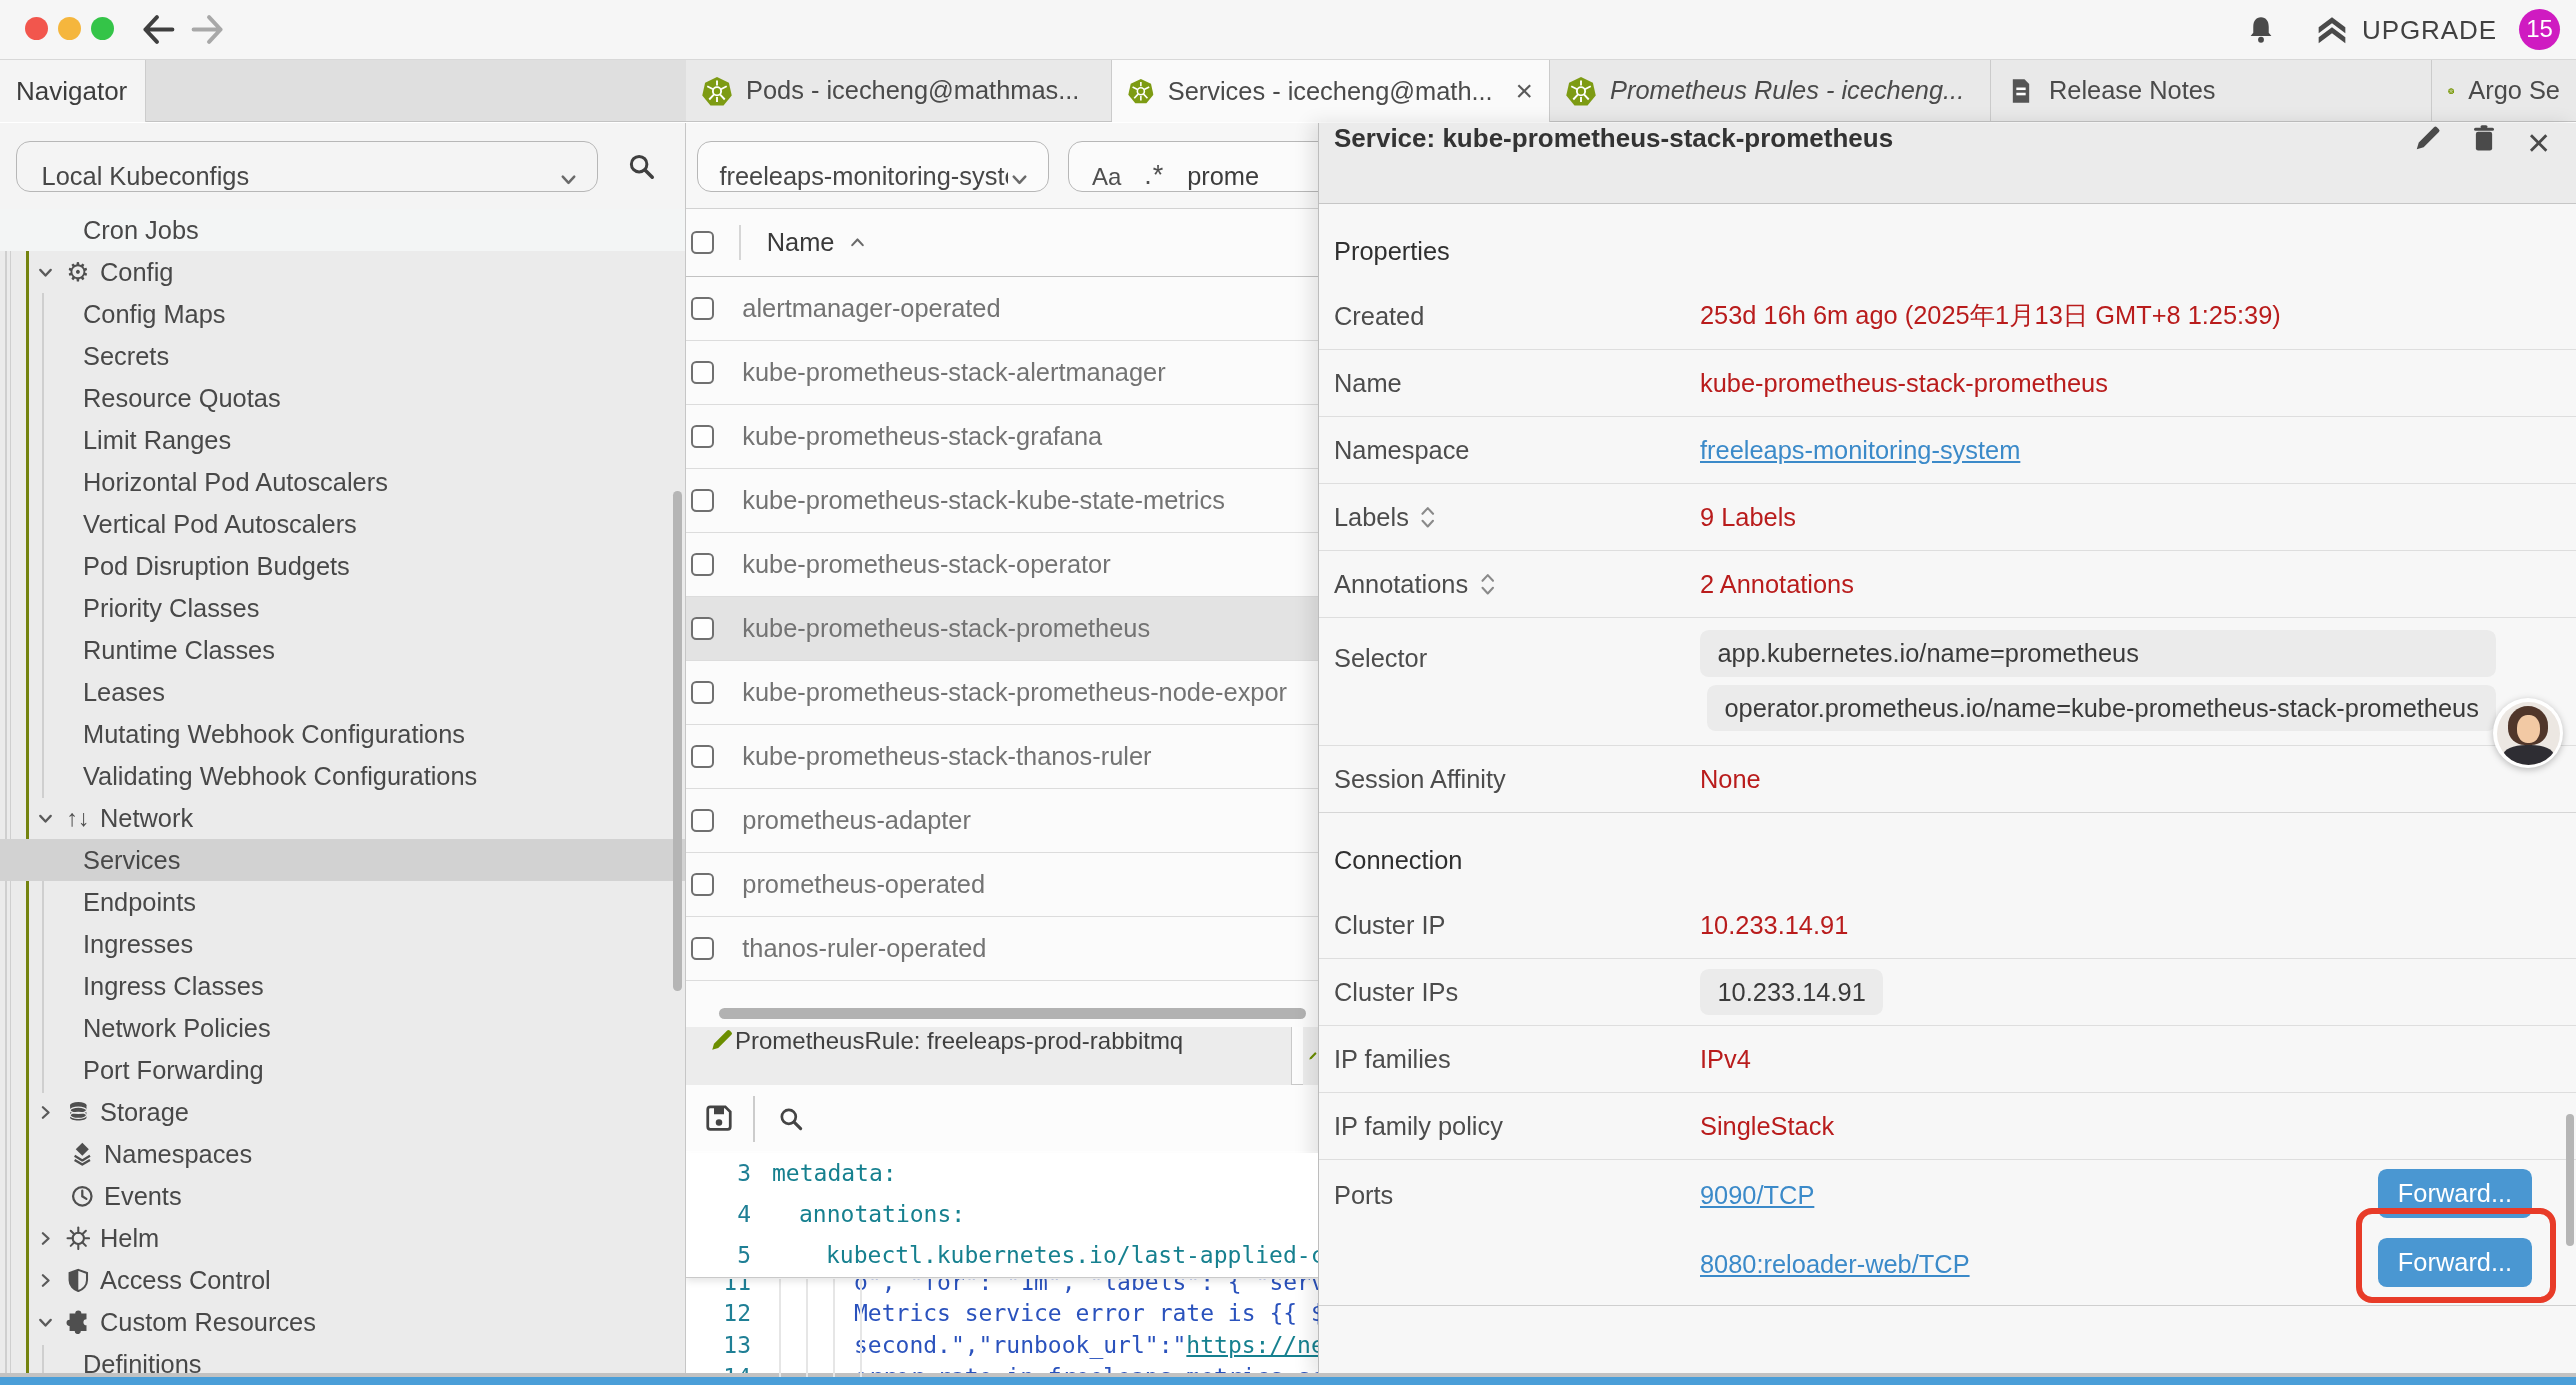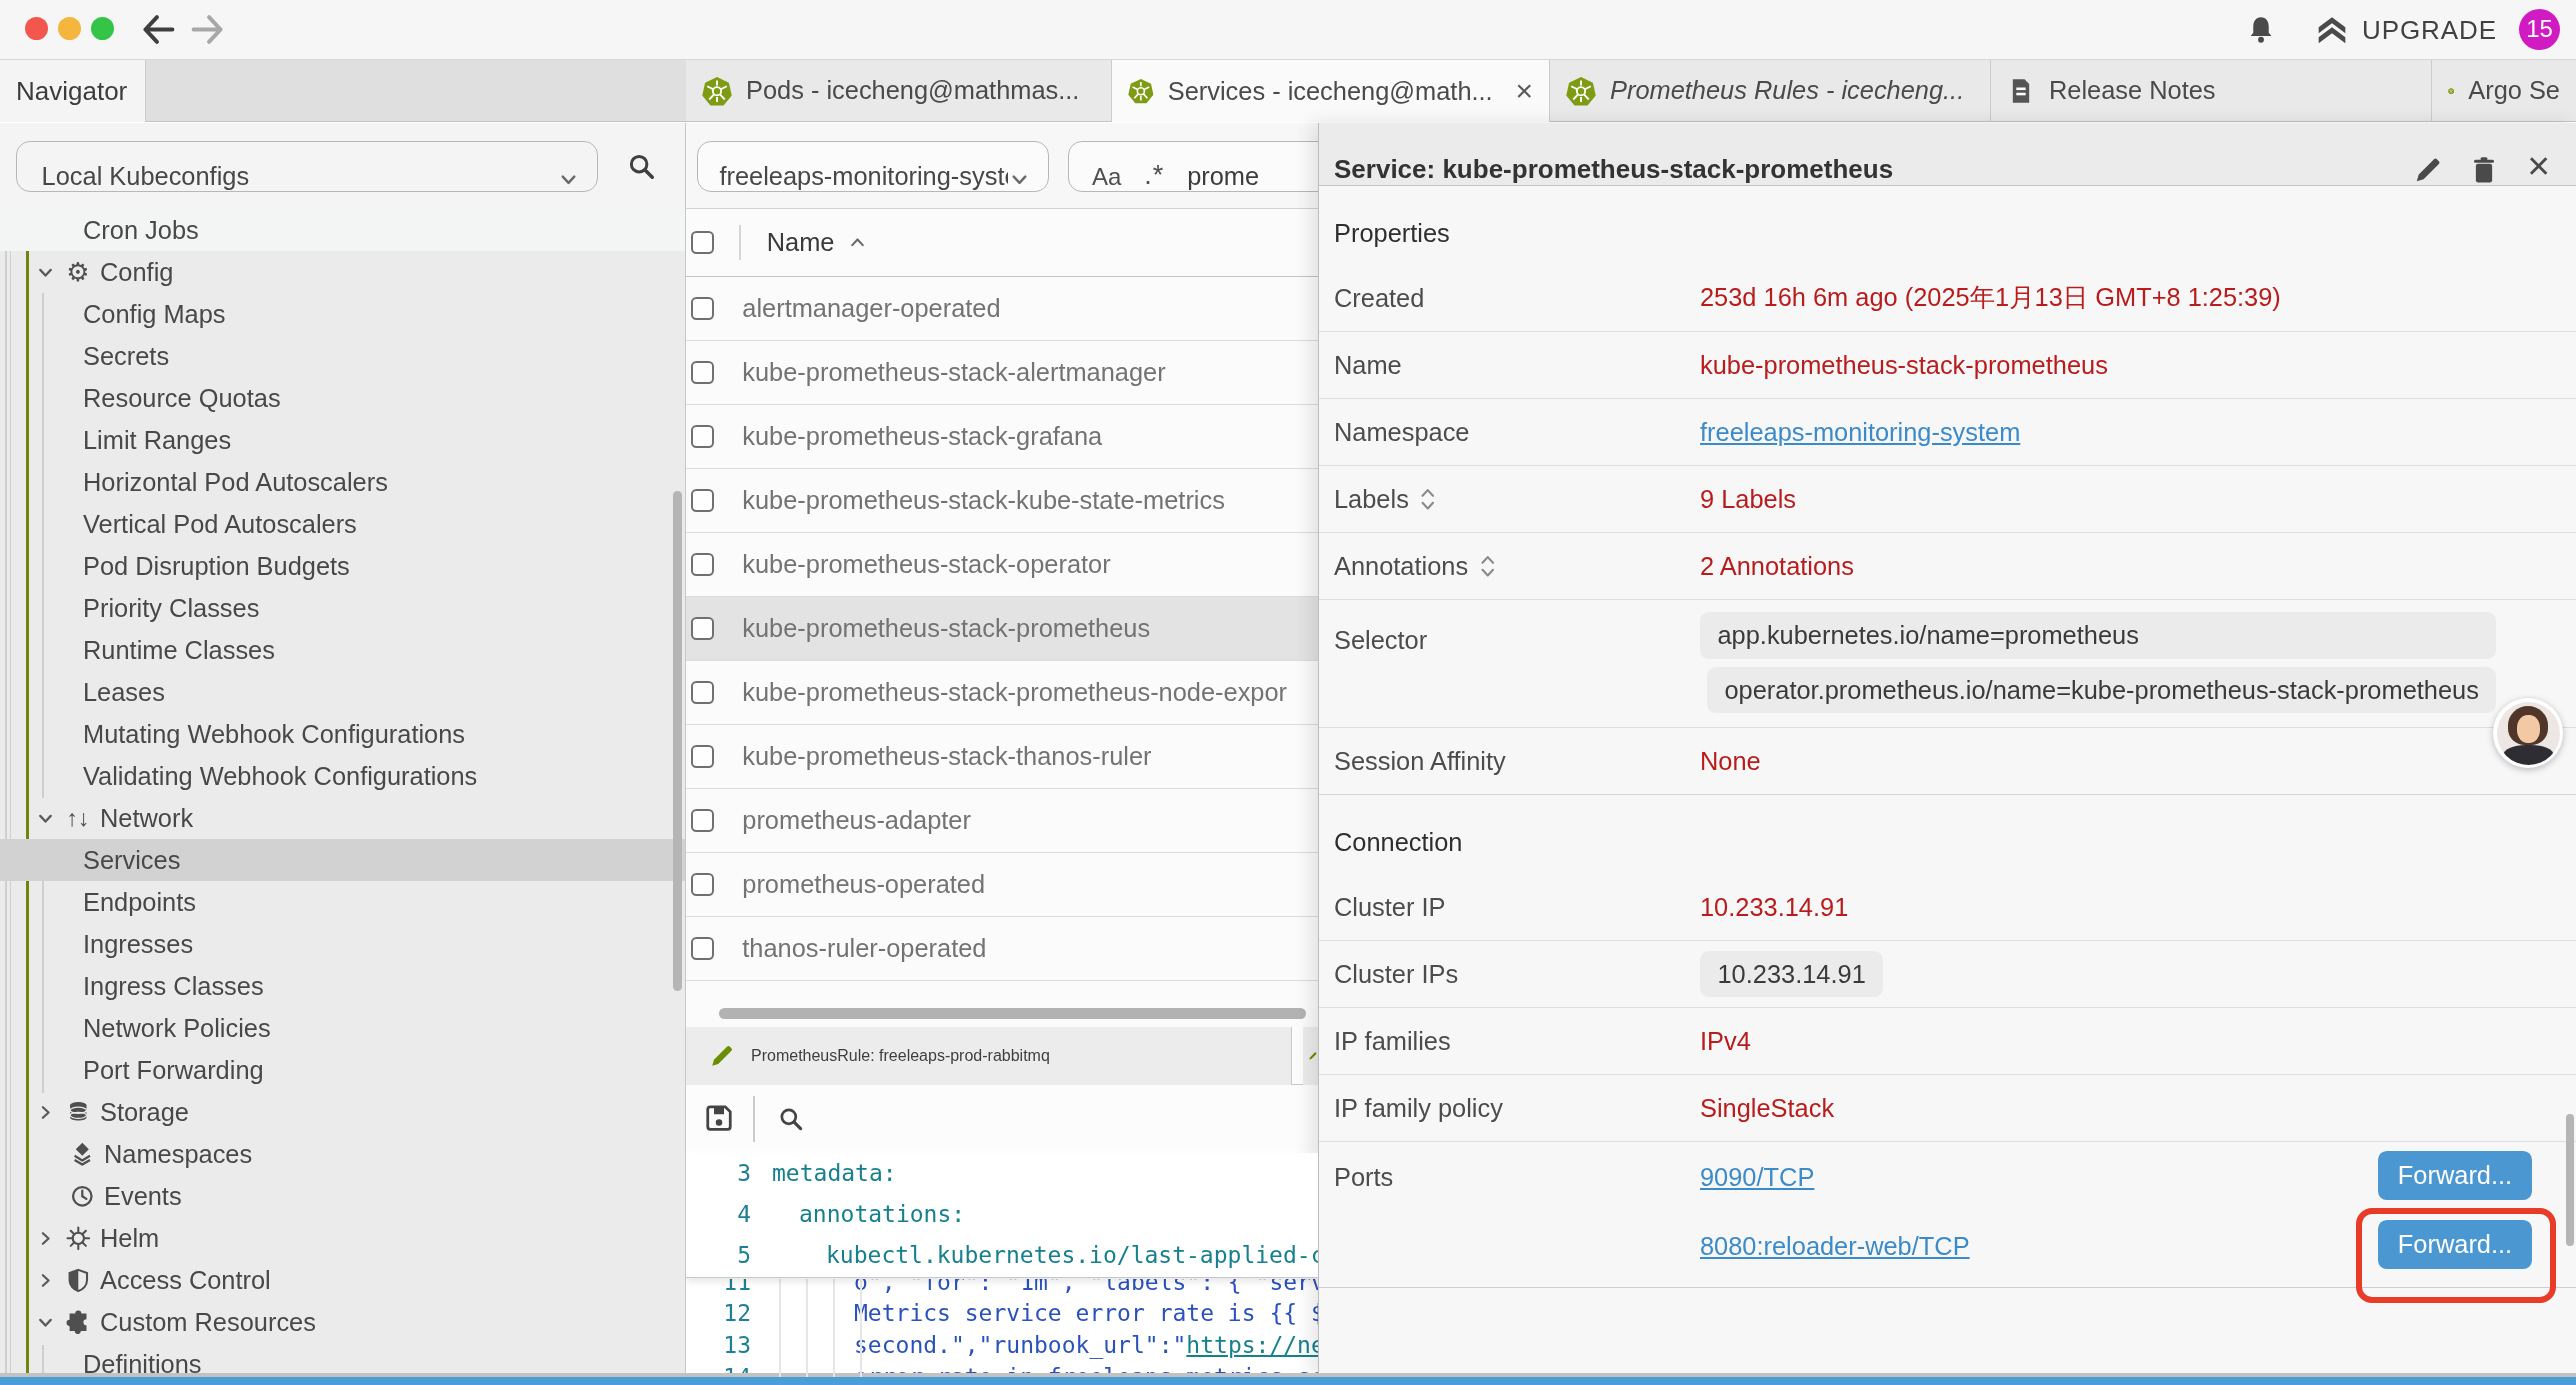--- a/index.html
+++ b/index.html
@@ -56,42 +56,42 @@
   .colname{margin-left:26px;font-size:25.4px;color:#3a3a3a;display:flex;align-items:center;gap:12.3px}
   .vdiv{width:1.8px;height:35px;background:#d6d6d6;margin-left:24.6px}
   .mrow{height:64px;box-sizing:border-box;border-bottom:1.8px solid #dcdcdc;display:flex;align-items:center;background:transparent;white-space:nowrap;overflow:hidden}
   .mrow .cb{margin-left:5.3px}
   .mrow .rlab{margin-left:28px;font-size:25.4px;color:#737373}
   .mrow.sel{background:#e3e3e3}
   .hscroll{position:absolute;left:33px;top:885px;width:587px;height:11.4px;border-radius:6.1px;background:#b2b2b2}
 
   .edtabs{position:absolute;left:0;top:904px;width:632px;height:58px;background:#fcfcfc;border-bottom:0.9px solid #c9c9c9;box-sizing:border-box}
   .edtab{position:absolute;left:0;top:0;width:606px;height:58px;background:#ececec;border-right:1.8px solid #c9c9c9;box-sizing:border-box;
-         display:flex;align-items:center;gap:16px;padding-left:23px;font-size:16px;color:#3f3f3f;white-space:nowrap;overflow:hidden}
+         display:flex;align-items:flex-start;padding-left:23px;font-size:24px;color:#3f3f3f;white-space:nowrap;overflow:hidden}
   .edtabpart{position:absolute;left:617px;top:0;width:15px;height:58px;background:#ececec;overflow:hidden;display:flex;align-items:center}
   .edtools{position:absolute;left:0;top:962px;width:632px;height:67px;background:#fcfcfc;border-bottom:0.9px solid #cfcfcf;box-sizing:border-box}
   .edtools .tdiv{position:absolute;left:67px;top:10.5px;width:1.8px;height:46px;background:#cccccc}
 
   .editor{position:absolute;left:0;top:1028px;width:632px;height:226px;background:#ffffff;
           font-family:"DejaVu Sans Mono",monospace;font-size:23px;overflow:hidden}
   .sticky{position:absolute;left:0;top:1.8px;width:632px;height:125px;background:#fff;border-bottom:1.8px solid #c9c9c9;
           box-shadow:0 3.5px 7px rgba(0,0,0,.10);box-sizing:border-box;z-index:3}
   .cline{position:relative;height:41px;line-height:41px;white-space:nowrap}
   .lnum{position:absolute;left:0;top:0;width:65px;text-align:right;color:#1f7f95}
   .ctext{position:absolute;top:0;white-space:pre}
   .teal{color:#16808f}
   .blue{color:#2a52bd}
   .codelink{color:#16808f;text-decoration:underline}
   .bodyline{position:absolute;left:0;width:632px;height:32px;line-height:32px;white-space:nowrap;overflow:hidden}
   .iguide{position:absolute;top:128px;bottom:0;width:1.8px;background:#e6e6e6;z-index:1}
 
   
   .rightpanel{position:absolute;left:1318px;top:123px;width:1258px;height:1254px;background:#f7f7f7;
               border-left:0.9px solid #bdbdbd;box-sizing:border-box;box-shadow:-7px 0 17.5px rgba(0,0,0,.10);overflow:hidden}
-  .dethead{height:63px;background:#ebebeb;border-bottom:0.9px solid #c6c6c6;box-sizing:border-box;display:flex;align-items:flex-end;padding:0 26px 0 15px}
+  .dethead{height:81px;background:#ebebeb;border-bottom:0.9px solid #c6c6c6;box-sizing:border-box;display:flex;align-items:flex-start;padding:0 26px 0 15px}
   .dettitle{font-weight:bold;font-size:26px;color:#333;flex:1;white-space:nowrap;overflow:hidden}
   .hicon{margin-left:26px;display:flex;align-items:center;color:#4a4a4a}
   .closebig{margin-left:28px;font-size:39px;color:#4a4a4a;line-height:39px}
   .sechead{height:79px;box-sizing:border-box;display:flex;align-items:flex-end;padding:0 0 17.5px 15px;font-weight:normal;font-size:25.4px;color:#2f2f2f}
   .drow{display:flex;align-items:center;height:67px;box-sizing:border-box;border-bottom:1.8px solid #dedede;padding-left:15px}
   .dlabel{width:366px;font-size:25.4px;color:#4c4c4c;display:flex;align-items:center;gap:10.5px;flex:none}
   .dvalue{font-size:25.4px;color:#b91c1c;white-space:nowrap}
   .dlink{font-size:25.4px;color:#3b8ac9;text-decoration:underline;white-space:nowrap}
   .chip{background:#ebebeb;border-radius:8.8px;padding:8.8px 17.5px;font-size:25.4px;color:#3a3a3a;white-space:nowrap}
   .selrow{height:128px;box-sizing:border-box;border-bottom:1.8px solid #dedede;display:flex;padding-left:15px}

